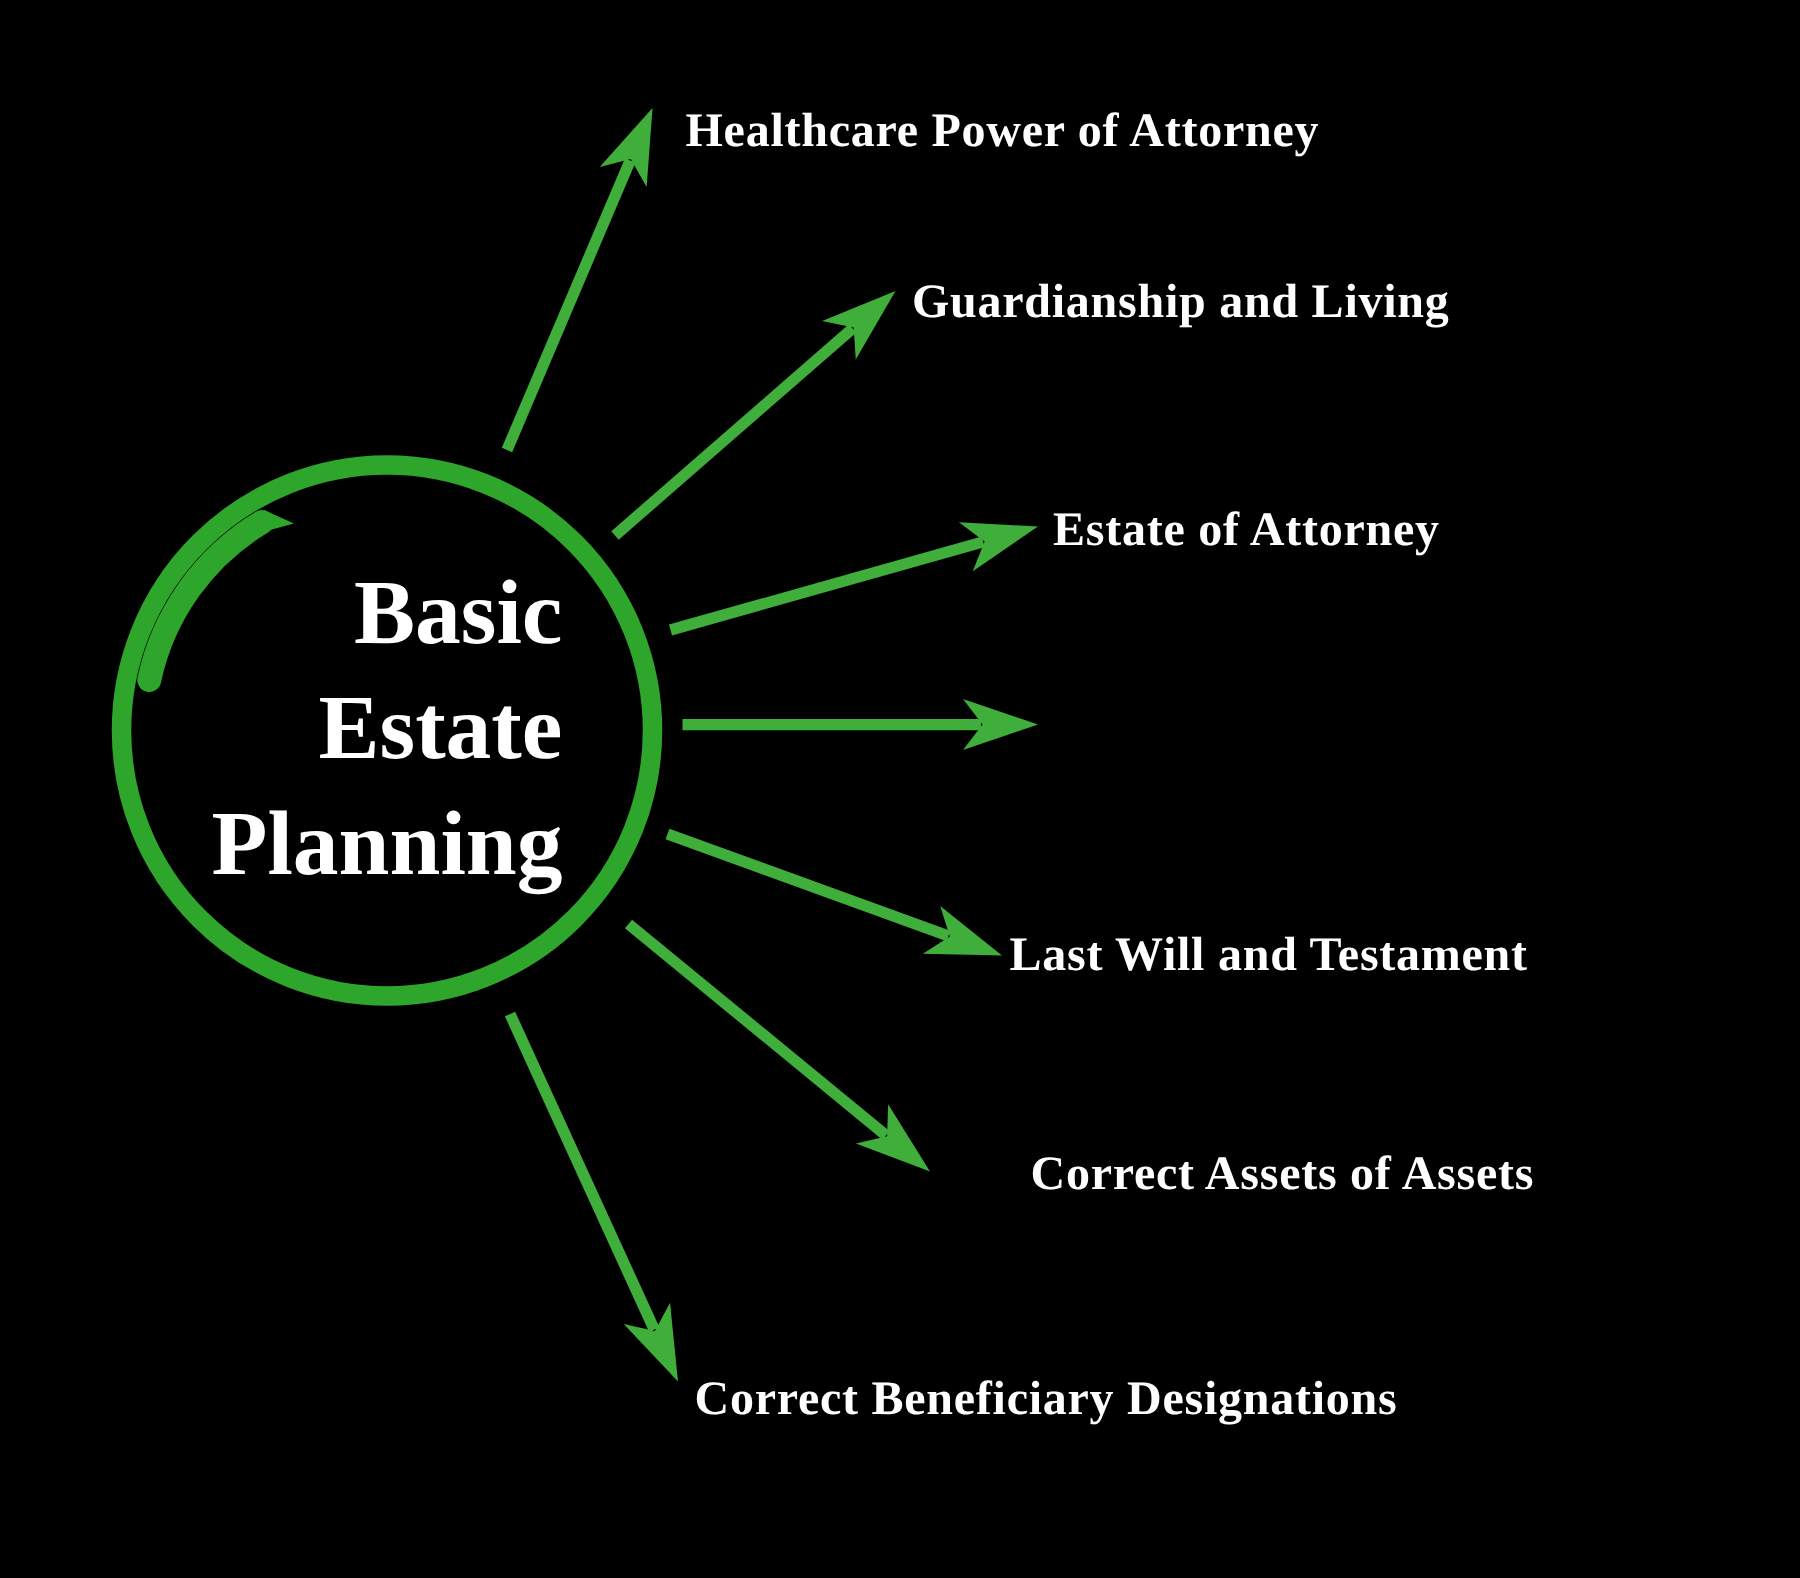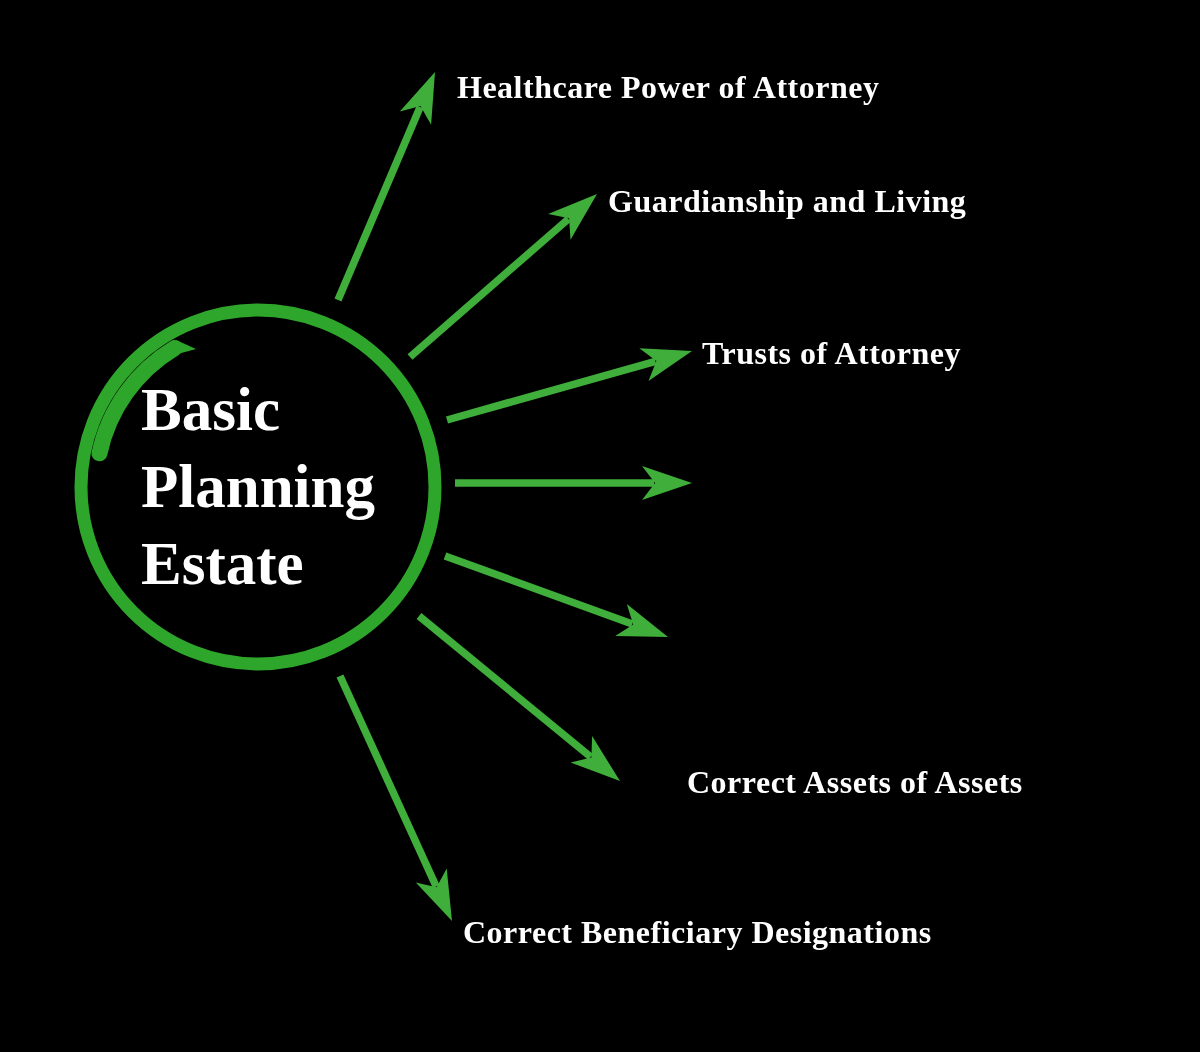--- a/index.html
+++ b/index.html
@@ -31,21 +31,21 @@
   }
   .center-label {
     position: absolute;
     left: 258px;
     top: 486px;
     transform: translate(-50%, -50%);
     color: var(--text, #fff);
     font-size: 61px;
     font-weight: 600;
     line-height: 77px;
-    text-align: left;
+    text-align: right;
     white-space: nowrap;
   }
   .center-label span {
     display: block;
   }
 </style>
 </head>
 <body>
 
 <div class="stage" style="--bg: #000000; --ring: #2ea62b; --arrow: #3fae3a; --text: #ffffff;">
@@ -71,29 +71,30 @@
         <polygon points="668.0,637.0 615.2,635.9 633.2,624.4 626.8,604.0" fill="#3fae3a"></polygon>
         <line x1="419" y1="616" x2="590.6287247022461" y2="756.8892516212468" stroke="#3fae3a" stroke-width="7.5"></line>
         <polygon points="620.0,781.0 570.6,762.4 591.4,757.5 592.1,736.1" fill="#3fae3a"></polygon>
         <line x1="340" y1="676" x2="436.2011291098238" y2="886.4399699277396" stroke="#3fae3a" stroke-width="7.5"></line>
         <polygon points="452.0,921.0 415.8,882.6 436.6,887.3 446.7,868.5" fill="#3fae3a"></polygon>
       </g>
   </svg>
 
   <div class="center-label">
     <span>Basic</span>
+    <span>Estate</span>
     <span>Planning</span>
-    <span>Estate</span>
   </div>
 
   <div class="item-label" style="left:457px; top:87px">Healthcare Power of Attorney</div>
 
   <div class="item-label" style="left:608px; top:201px">Guardianship and Living</div>
 
-  <div class="item-label" style="left:702px; top:353px">Trusts of Attorney</div>
+  <div class="item-label" style="left:702px; top:353px">Estate of Attorney</div>
 
 
+  <div class="item-label" style="left:673px; top:636px">Last Will and Testament</div>
 
   <div class="item-label" style="left:687px; top:782px">Correct Assets of Assets</div>
 
   <div class="item-label" style="left:463px; top:932px">Correct Beneficiary Designations</div>
 
 </div>
 
 </body></html>

